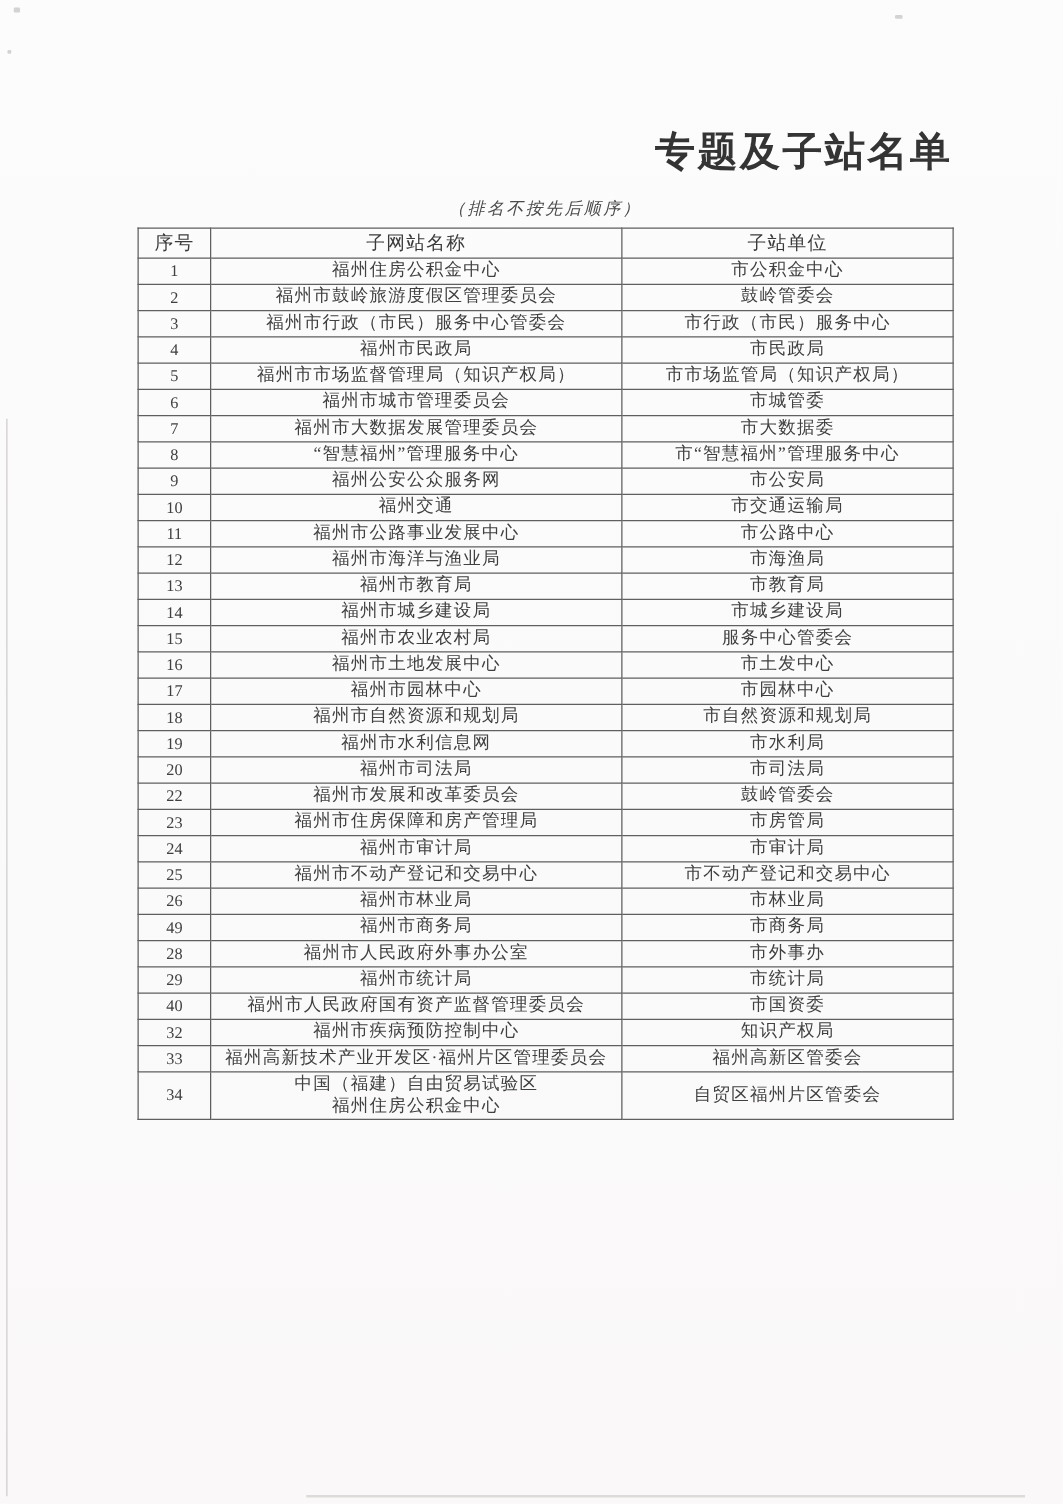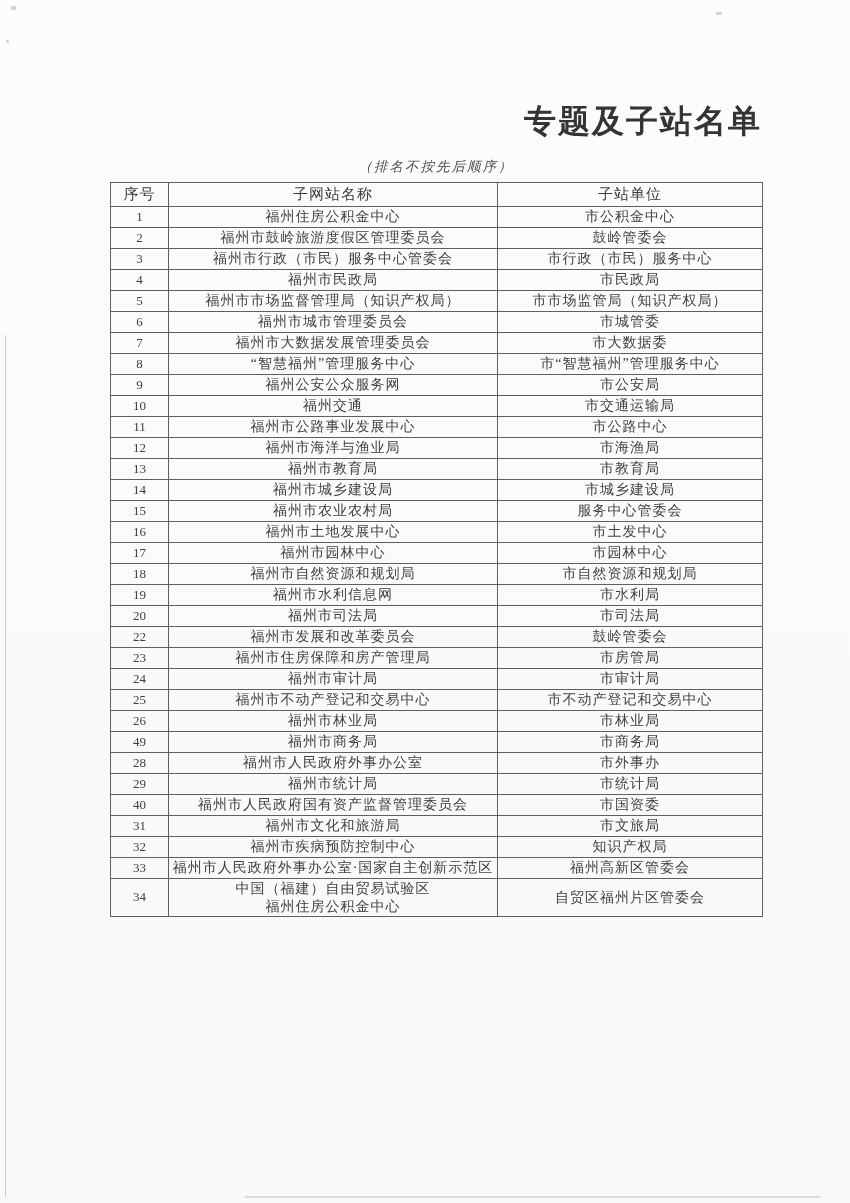--- a/index.html
+++ b/index.html
@@ -285,35 +285,30 @@
       <td class="col-site">福州市统计局</td>
       <td class="col-unit">市统计局</td>
     </tr>
 
     <tr>
       <td class="col-no">40</td>
       <td class="col-site">福州市人民政府国有资产监督管理委员会</td>
       <td class="col-unit">市国资委</td>
     </tr>
 
-    <tr>
-      <td class="col-no">31</td>
-      <td class="col-site">福州市文化和旅游局</td>
-      <td class="col-unit">市文旅局</td>
-    </tr>
 
     <tr>
       <td class="col-no">32</td>
       <td class="col-site">福州市疾病预防控制中心</td>
       <td class="col-unit">知识产权局</td>
     </tr>
 
     <tr>
       <td class="col-no">33</td>
-      <td class="col-site">福州市人民政府外事办公室·国家自主创新示范区</td>
+      <td class="col-site">福州高新技术产业开发区·福州片区管理委员会</td>
       <td class="col-unit">福州高新区管委会</td>
     </tr>
 
     <tr class="tall">
       <td class="col-no">34</td>
       <td class="col-site">中国（福建）自由贸易试验区
 福州住房公积金中心</td>
       <td class="col-unit">自贸区福州片区管委会</td>
     </tr>
   </tbody>

